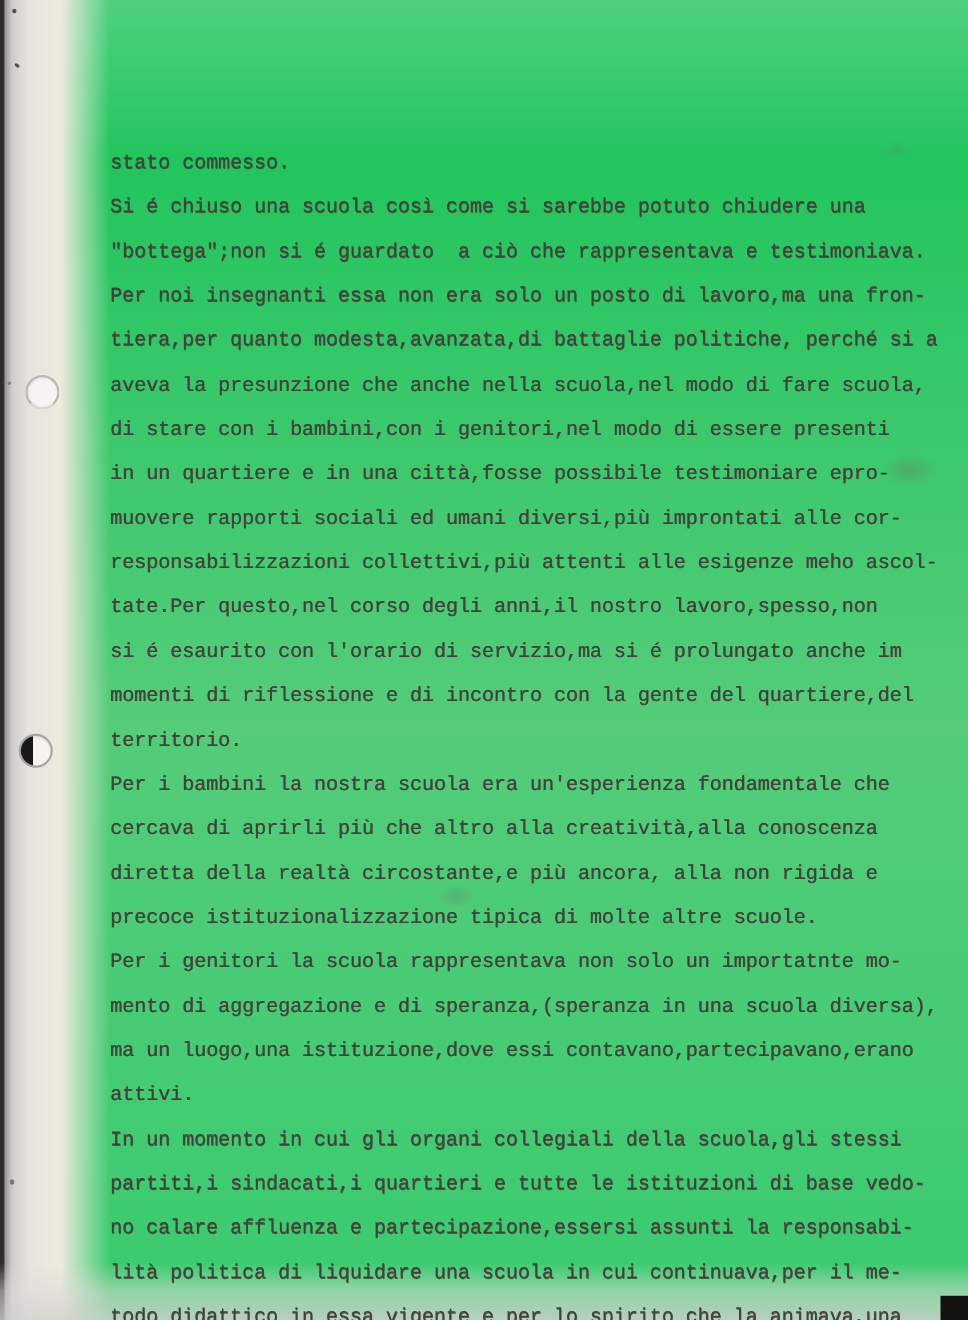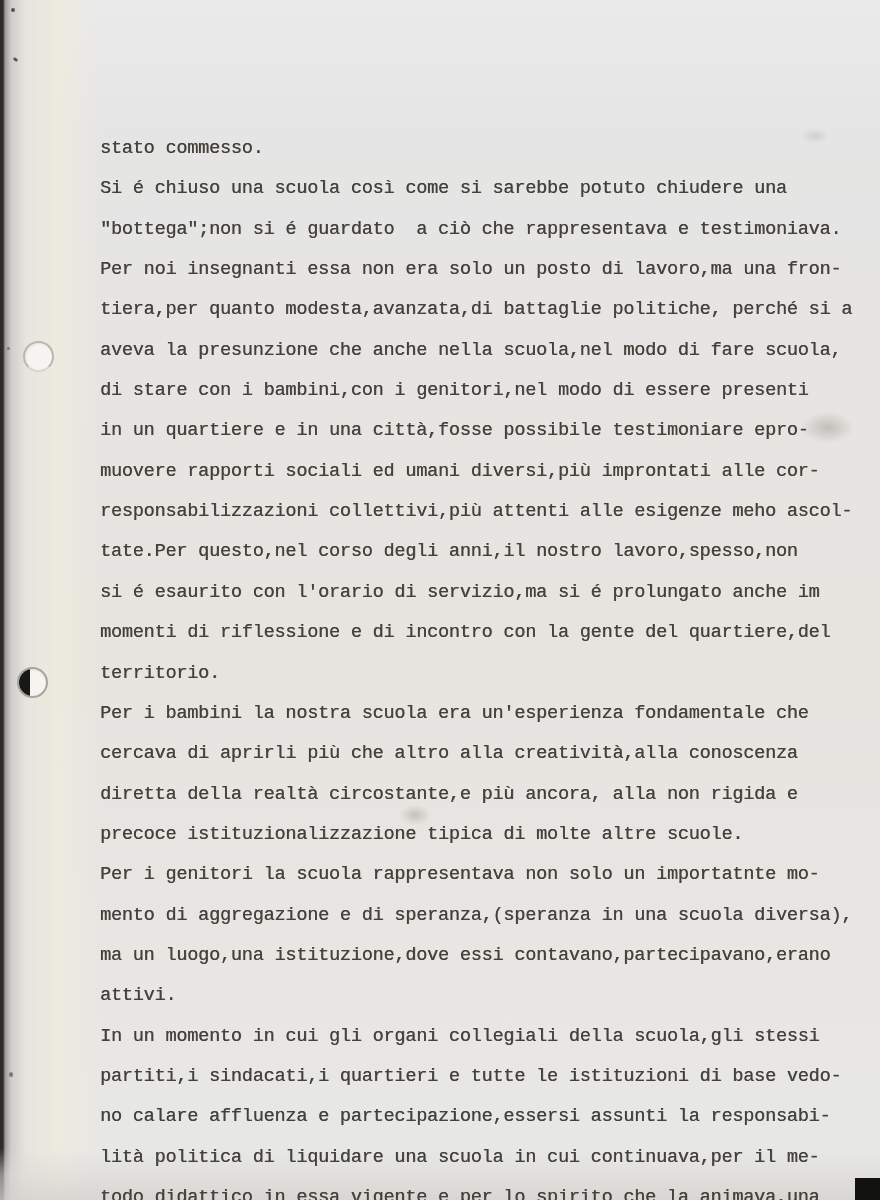--- a/index.html
+++ b/index.html
@@ -1,19 +1,19 @@
 <!DOCTYPE html>
 <html><head>
 <meta charset="utf-8">
 <style>
   html,body{margin:0;padding:0;background:#777;}
   .page{
     position:relative;
     width:880px;height:1200px;
-    background:#e5e5e5;
+    background:#22c55e;
     overflow:hidden;
     font-family:"Liberation Mono","DejaVu Sans Mono",monospace;
   }
   
   .paper-tone{
     position:absolute;inset:0;
     background:
       linear-gradient(180deg, rgba(255,255,255,0.20) 0%, rgba(255,255,255,0) 12%,
         rgba(235,226,205,0.25) 55%, rgba(255,255,255,0.10) 100%);
     pointer-events:none;

